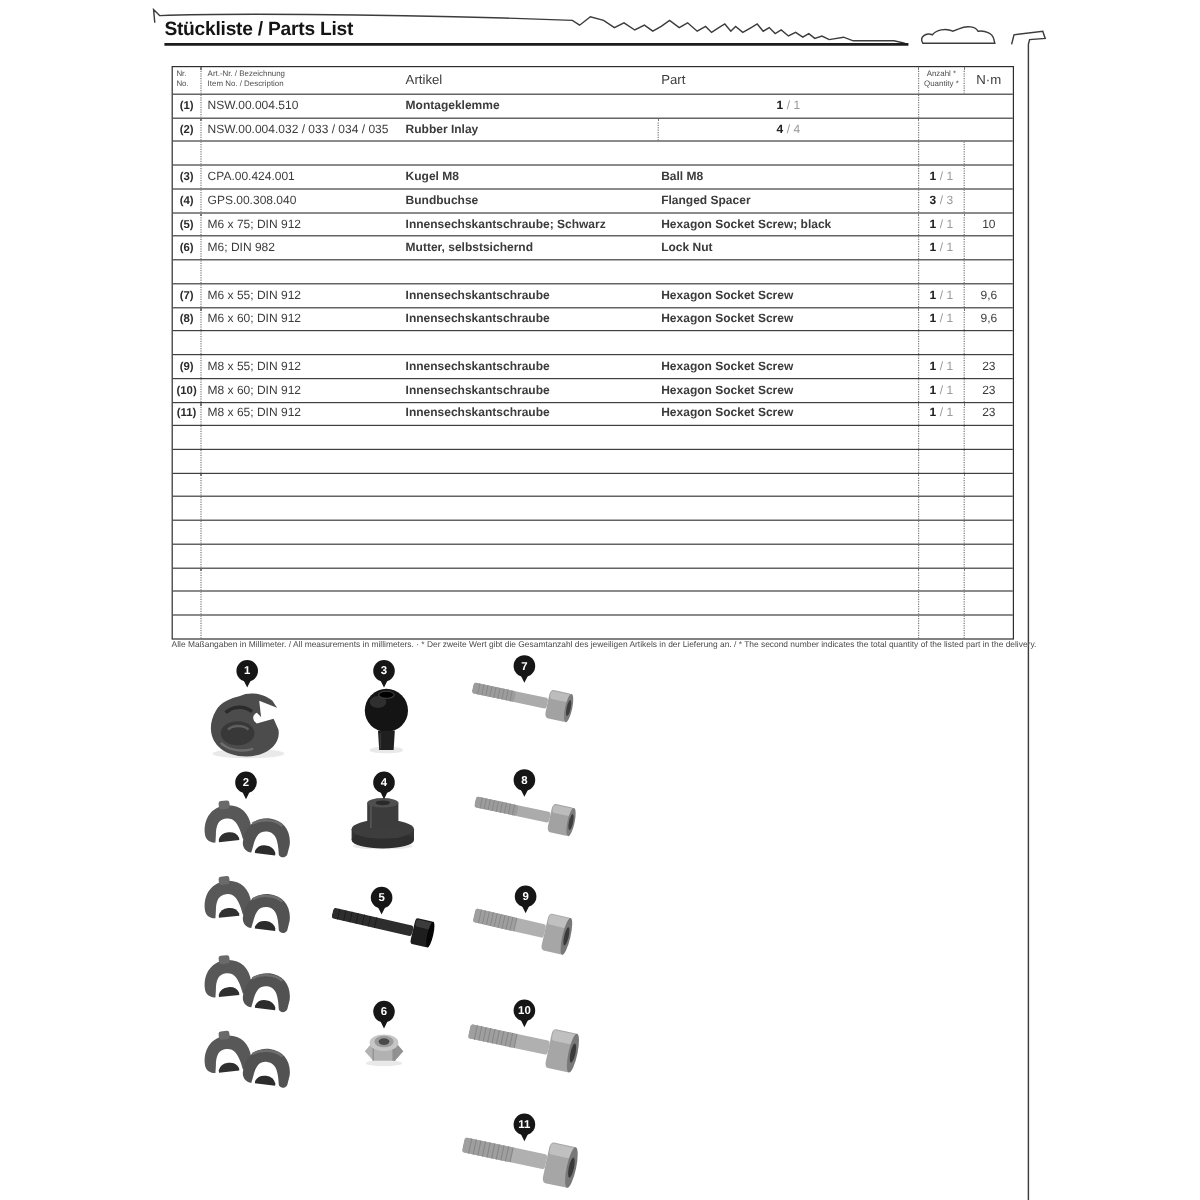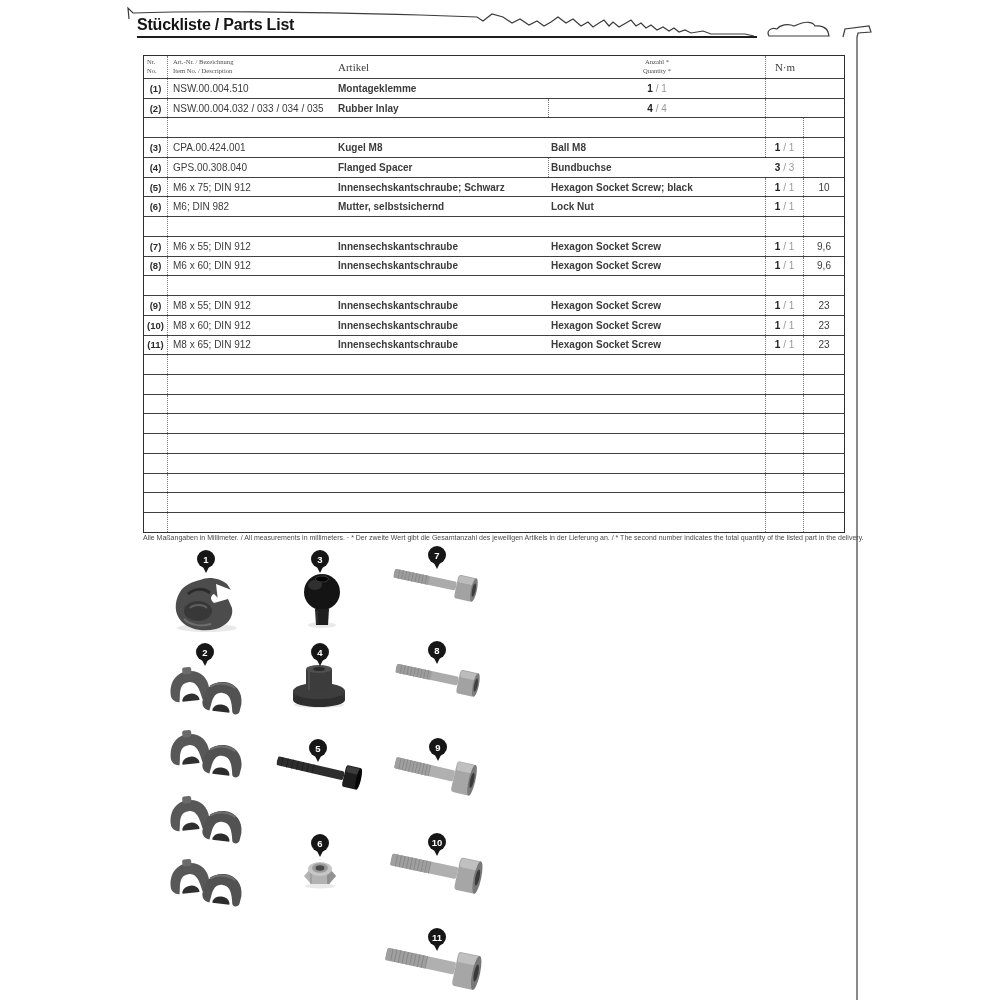--- a/index.html
+++ b/index.html
@@ -9,21 +9,21 @@
   
   .tear { position:absolute; left:0; top:0; pointer-events:none; }
 
   .page-title { position:absolute; left:137px; top:16px; font-size:16px; font-weight:700;
                 color:#141414; letter-spacing:-0.2px; white-space:nowrap; }
 
   
   .ptable { position:absolute; left:143px; top:55px; width:702px; border:1px solid #2e2e2e;
             box-sizing:border-box; background:#fff; }
   .thead, .trow { display:grid; grid-template-columns:24px 168px 213px 217px 38px 40px; box-sizing:border-box; }
-  .thead { height:22px;font-family:Liberation Serif, serif; }
+  .thead { height:22px; }
   .trow  { height:19.74px; border-top:1px solid #3f3f3f; }
   .hc, .cell { display:flex; align-items:center; box-sizing:border-box; overflow:hidden; white-space:nowrap; }
   .b-dot { border-right:1px dotted #787878; }
   .h-sm { flex-direction:column; justify-content:center; align-items:flex-start;
           font-size:6.6px; line-height:1.3; color:#4e4e4e; padding-left:3px; }
   .h-sm.ctr { align-items:center; padding-left:0; }
   .h-lg { font-size:11px; color:#3b3b3b; padding-left:2px; }
   .h-lg.ctr { justify-content:center; padding-left:0; }
   .cell { font-size:10px; color:#3b3b3b; }
   .c-nr { justify-content:center; font-weight:700; color:#2b2b2b; font-size:9.5px; }
@@ -68,20 +68,21 @@
     <div class="thead">
       <div class="hc h-sm b-dot">
         <span>Nr.</span>
         <span>No.</span>
       </div>
       <div class="hc h-sm" style="padding-left:5px;">
         <span>Art.-Nr. / Bezeichnung</span>
         <span>Item No. / Description</span>
       </div>
       <div class="hc h-lg">Artikel</div>
+      <div class="hc h-lg b-dot">Part</div>
       <div class="hc h-sm ctr b-dot">
         <span>Anzahl *</span>
         <span>Quantity *</span>
       </div>
       <div class="hc h-lg ctr">N·m</div>
     </div>
     <div>
         <div class="trow">
       <div class="cell c-nr b-dot">(1)</div>
       <div class="cell c-artnr">NSW.00.004.510</div>
@@ -120,22 +121,22 @@
       <div class="cell c-part b-dot">Ball M8</div>
       <div class="cell c-qty b-dot">
         <span class="q1">1</span>
         <span class="q2">1</span>
       </div>
       <div class="cell c-nm"></div>
     </div>
         <div class="trow">
       <div class="cell c-nr b-dot">(4)</div>
       <div class="cell c-artnr">GPS.00.308.040</div>
+      <div class="cell c-artikel">Bundbuchse</div>
       <div class="cell c-part b-dot">Flanged Spacer</div>
-      <div class="cell c-artikel">Bundbuchse</div>
       <div class="cell c-qty b-dot">
         <span class="q1">3</span>
         <span class="q2">3</span>
       </div>
       <div class="cell c-nm"></div>
     </div>
         <div class="trow">
       <div class="cell c-nr b-dot">(5)</div>
       <div class="cell c-artnr">M6 x 75; DIN 912</div>
       <div class="cell c-artikel">Innensechskantschraube; Schwarz</div>

